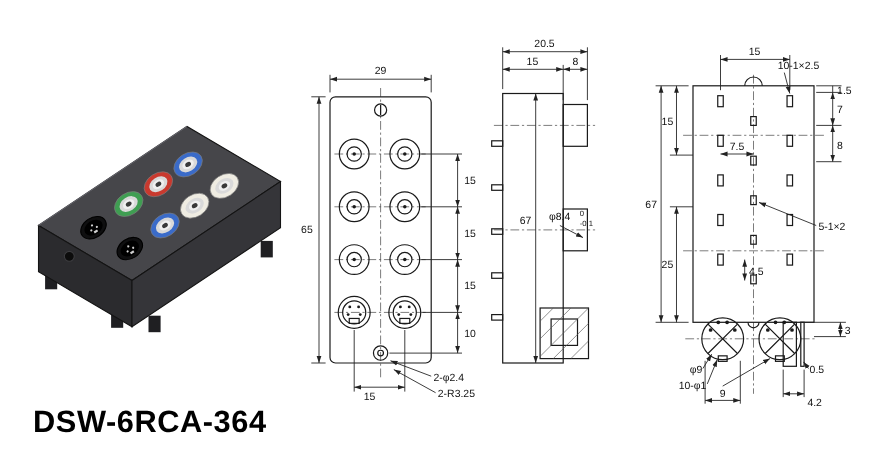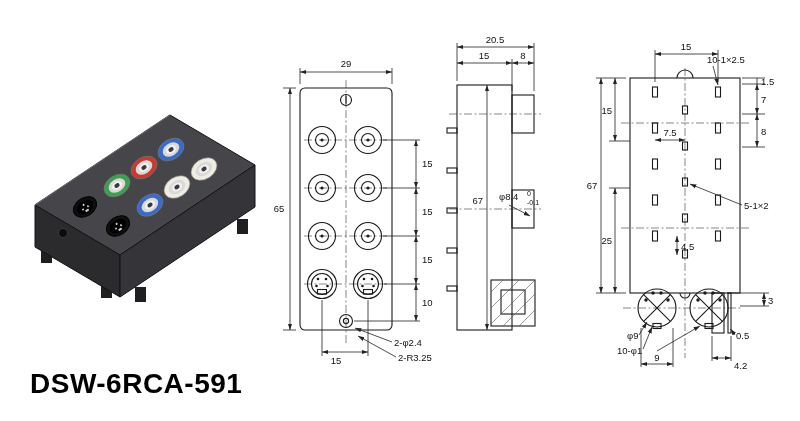--- a/index.html
+++ b/index.html
@@ -309,14 +309,14 @@
     <text class="dt" x="29" y="86" text-anchor="end">15</text>
     <text class="dt" x="29" y="216" text-anchor="end">25</text>
     <text class="dt" x="44" y="311">φ9</text>
     <text class="dt" x="34" y="326">10-φ1</text>
     <text class="dt" x="74" y="333" text-anchor="middle">9</text>
     <text class="dt" x="153" y="311">0.5</text>
     <text class="dt" x="151" y="341">4.2</text>
     <text class="dt" x="185" y="276">3</text>
   </svg>
 
-  <div class="caption">DSW-6RCA-591</div>
+  <div class="caption">DSW-6RCA-364</div>
 </div>
 
 </body></html>

